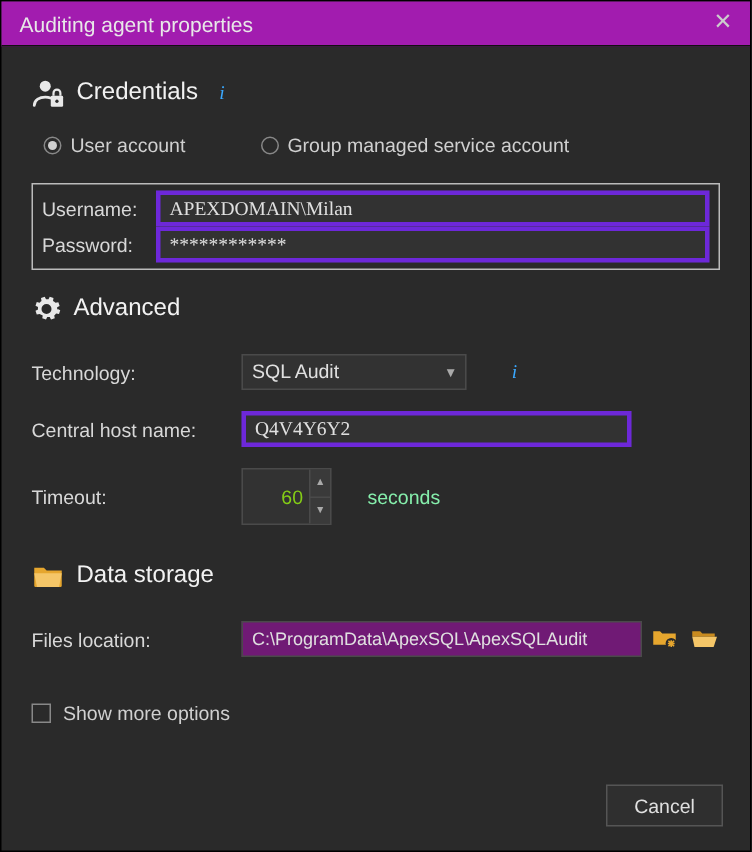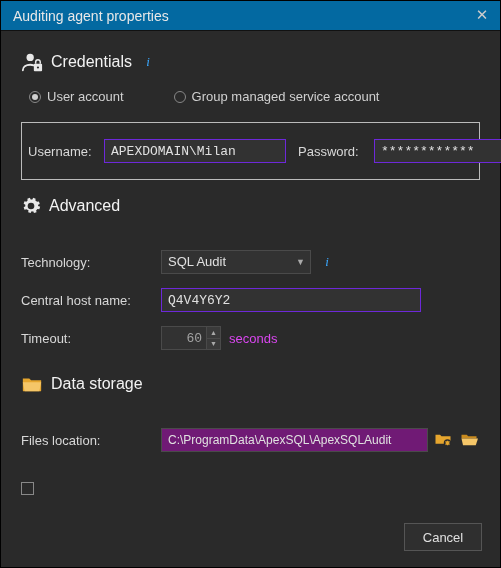--- a/index.html
+++ b/index.html
@@ -14,21 +14,21 @@
 }
 .window {
   width: 501px;
   height: 568px;
   background: #2a2a2a;
   border: 1px solid #000;
   display: flex;
   flex-direction: column;
 }
 .titlebar {
-  background: #0369a1;
+  background: #a21caf;
   height: 30px;
   display: flex;
   align-items: center;
   justify-content: space-between;
   padding: 0 8px 0 12px;
   border-bottom: 1px solid #111;
 }
 .titlebar .title {
   color: #e8e8e8;
   font-size: 14px;
@@ -94,53 +94,53 @@
   background: #2a2a2a;
 }
 .radio.checked::after {
   content: "";
   width: 6px; height: 6px;
   background: #d0d0d0;
   border-radius: 50%;
 }
 .cred-box {
   border: 1px solid #bbb;
-  padding: 16px 6px;
-  display: flex;
-  flex-direction: row;
-  gap: 12px;
+  padding: 4px 6px;
+  display: flex;
+  flex-direction: column;
+  gap: 0;
 }
 .field-row {
   display: flex;
   align-items: center;
   gap: 6px;
 }
 .lbl-inline {
   color: #d8d8d8;
   min-width: 70px;
 }
 .text-input {
   flex: 1;
   background: #323232;
-  border: 1px solid #6d28d9;
+  border: 3px solid #6d28d9;
   color: #e0e0e0;
   padding: 4px 6px;
   font-size: 13px;
   height: 24px;
-  font-family: Liberation Mono, monospace;
+  font-family: Liberation Serif, serif;
 }
 .form-grid {
   display: grid;
   grid-template-columns: 140px 1fr;
   row-gap: 14px;
   align-items: center;
-  margin-top: 18px;
+  margin-top: 4px;
 }
 .form-label { color: #d8d8d8; }
-.inline-flex { display: flex; align-items: center; gap: 8px; }
+.inline-flex { display: flex; align-items: center; gap: 24px; }
 .select-wrap {
   position: relative;
   width: 150px;
 }
 .select-input {
   width: 100%;
   background: #323232;
   border: 1px solid #4a4a4a;
   color: #e0e0e0;
   padding: 3px 22px 3px 6px;
@@ -153,46 +153,45 @@
   right: 6px; top: 50%;
   transform: translateY(-50%);
   pointer-events: none;
   color: #aaa;
   font-size: 9px;
 }
 .num-input {
   width: 60px;
   background: #323232;
   border: 1px solid #4a4a4a;
-  color: #a3a3a3;
+  color: #84cc16;
   padding: 3px 18px 3px 4px;
   font-size: 13px;
-  height: 24px;
+  height: 38px;
   text-align: right;
   position: relative;
-  font-family: Liberation Mono, monospace;
 }
 .spinner-wrap { position: relative; display: inline-block; }
 .spinner-btns {
   position: absolute;
   right: 1px; top: 1px; bottom: 1px;
   width: 14px;
   display: flex; flex-direction: column;
 }
 .spin {
   flex:1;
   font-size: 7px;
   color: #aaa;
   display:flex; align-items:center; justify-content:center;
   cursor: pointer;
   background: #3a3a3a;
   border-left: 1px solid #4a4a4a;
 }
 .spin:first-child { border-bottom: 1px solid #4a4a4a; }
-.unit { color: #d946ef; }
+.unit { color: #86efac; }
 .path-row {
   display: flex;
   align-items: center;
   gap: 4px;
 }
 .path-input {
   flex: 1;
   background: #701a75;
   border: 1px solid #4a4a4a;
   color: #e0e0e0;
@@ -349,20 +348,21 @@
           <svg width="18" height="16" viewBox="0 0 24 20">
             <path fill="#c98b1f" d="M2 3h7l2 2h11v3H2z"></path>
             <path fill="#f5c668" d="M2 8h22l-3 9H4z"></path>
           </svg>
         </span>
       </div>
     </div>
 
     <div class="check-row">
       <span class="checkbox"></span>
+      <span>Show more options</span>
     </div>
 
   </div>
 
   <div class="footer">
     <button class="btn">Cancel</button>
   </div>
 
 </div>
 

